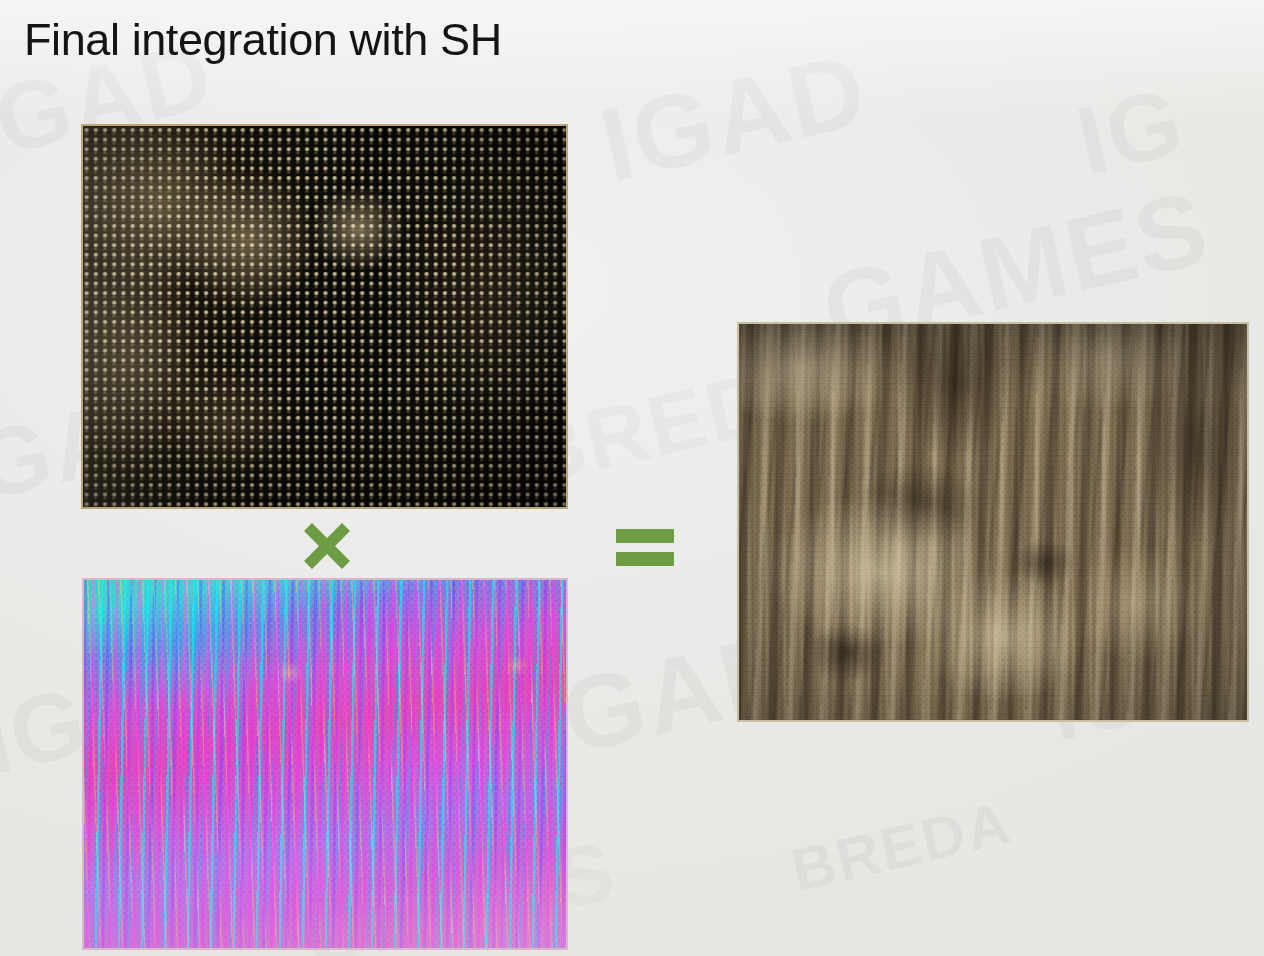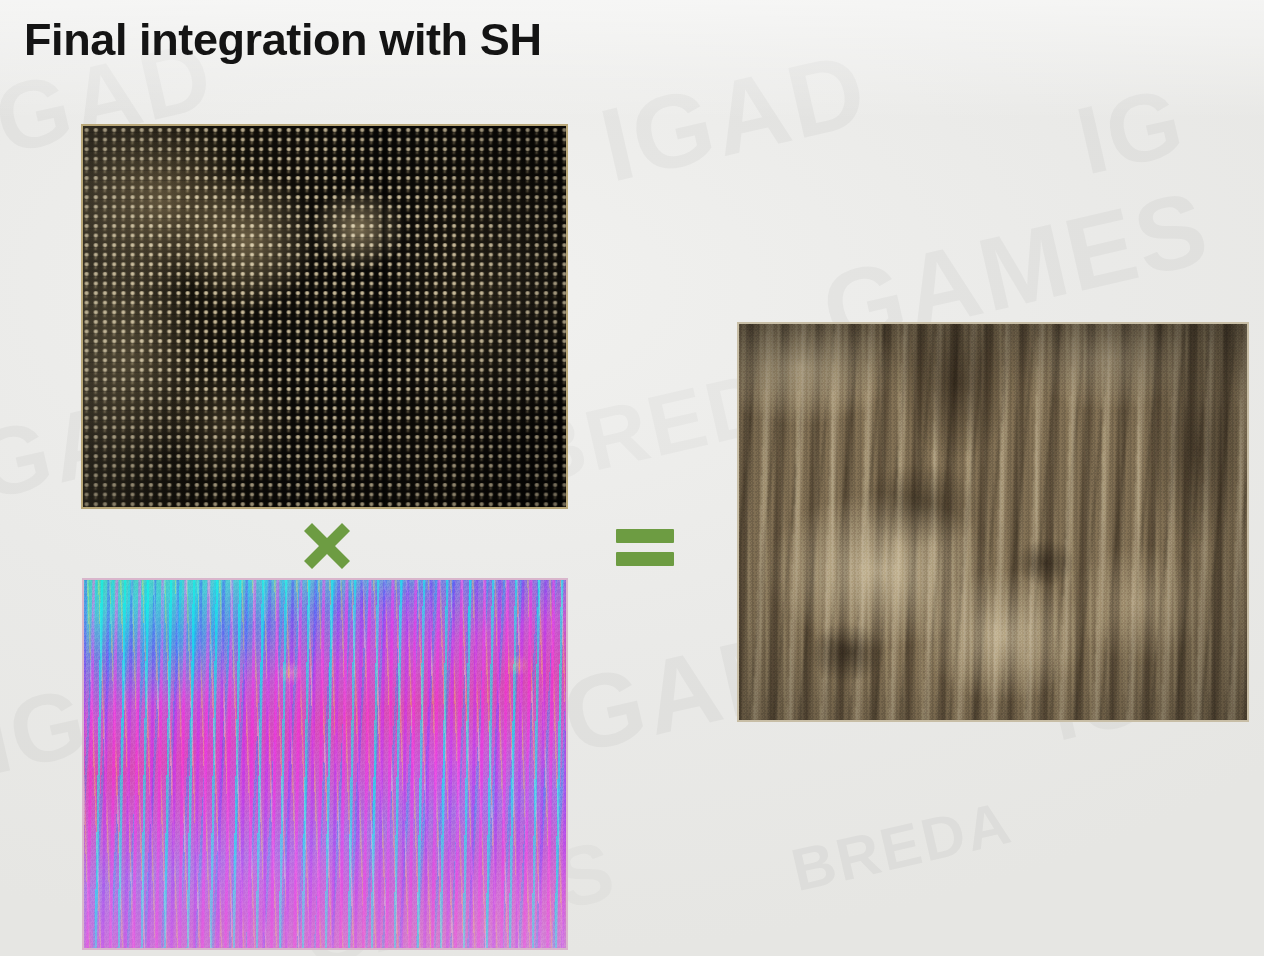--- a/index.html
+++ b/index.html
@@ -65,21 +65,21 @@
   .wm-11{ left: 1050px; top: 650px; font-size: 88px;  transform: rotate(-13deg); }
   .wm-12{ left: 790px;  top: 812px; font-size: 60px;  transform: rotate(-13deg); opacity:0.035;}
   .wm-13{ left: 300px;  top: 856px; font-size: 84px;  transform: rotate(-13deg); opacity:0.020;}
 
   
   #slide-title {
     position: absolute;
     left: 24px;
     top: 14px;
     font-size: 45px;
-    font-weight: 700;
+    font-weight: 400;
     color: #141414;
     letter-spacing: -0.4px;
     line-height: 1.15;
     white-space: nowrap;
   }
 
   
   .img-frame {
     position: absolute;
     box-sizing: border-box;

